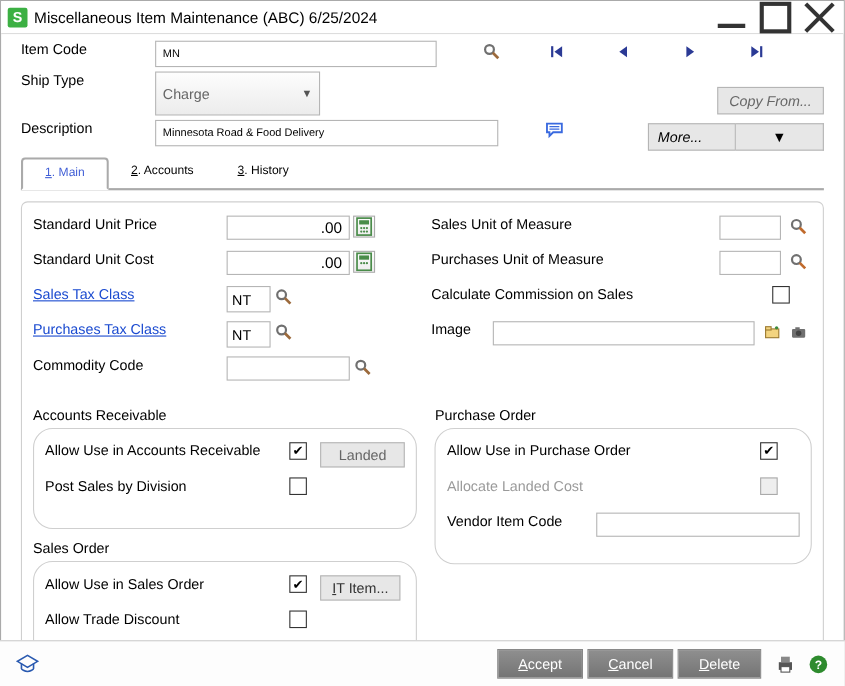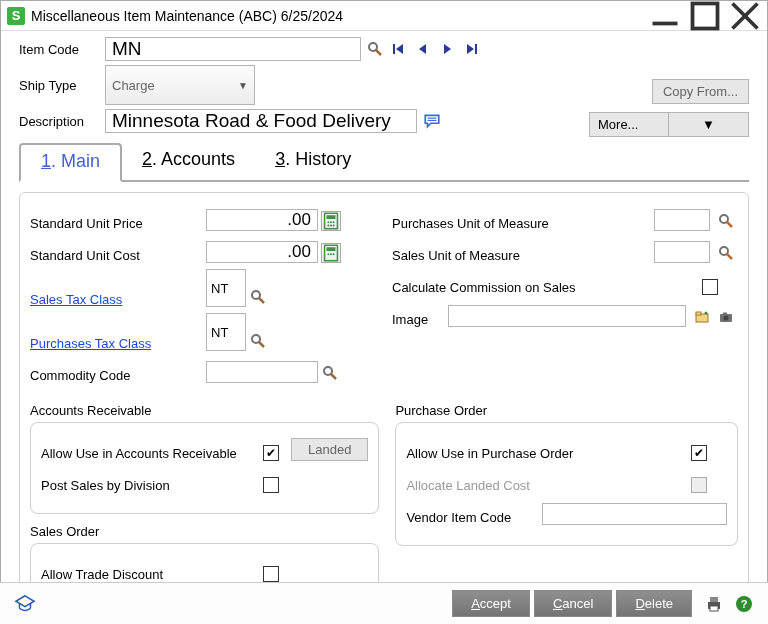--- a/index.html
+++ b/index.html
@@ -39,28 +39,28 @@
     width: 40px; height: 28px;
     display: flex; align-items: center; justify-content: center;
     font-size: 13px;
     color: #333;
   }
 
   
   .content {
     padding: 6px 18px 0 18px;
   }
-  .row { display: flex; align-items: center; margin-bottom: 4px; }
+  .row { display: flex; margin-bottom: 4px; gap: 36px; }
   .label-col { width: 86px; }
   .field-text {
     border: 1px solid #b5b5b5;
     background: #fff;
     padding: 3px 6px;
     height: 24px;
-    font-size: 19px;
+    font-size: 10px;
   }
   .dropdown {
     width: 150px;
     height: 40px;
     border: 1px solid #b5b5b5;
     padding: 0 6px;
     display: flex; align-items: center; justify-content: space-between;
     color: #666;
     background: linear-gradient(#fdfdfd,#ececec);
   }
@@ -81,36 +81,37 @@
     gap: 8px;
   }
   .btn-like {
     border: 1px solid #b5b5b5;
     background: #e7e7e7;
     padding: 4px 10px;
     font-size: 13px;
     color: #666;
     min-width: 80px;
     text-align: center;
+    font-style: italic;
   }
   .btn-more-wrap { display: flex; }
   .btn-more { width: 66px; text-align: left; padding-left: 8px; color: #000; }
   .btn-more-drop { width: 20px; border-left: none; display:flex;align-items:center;justify-content:center; color:#000;}
   .comment-icon { color: #3a6adf; margin-left: 6px; }
 
   
   .tabs {
     display: flex;
     margin-top: 10px;
     border-bottom: 2px solid #aaa;
     position: relative;
   }
   .tab {
     padding: 6px 20px 8px 20px;
-    font-size: 18px;
+    font-size: 11px;
     color: #000;
     cursor: pointer;
   }
   .tab.active {
     color: #415fd6;
     border: 2px solid #aaa;
     border-bottom: 2px solid #fff;
     margin-bottom: -2px;
     background: #fff;
     font-weight: 500;
@@ -120,51 +121,51 @@
 
   
   .panel {
     border: 1px solid #cfcfcf;
     border-radius: 6px;
     padding: 12px 10px;
     margin-top: 10px;
   }
   .cols { display: flex; gap: 16px; }
   .col { flex: 1; }
-  .form-row { display: flex; align-items: flex-end; margin-bottom: 6px; min-height: 26px;}
+  .form-row { display: flex; align-items: flex-start; margin-bottom: 6px; min-height: 26px;}
   .form-label { width: 176px; }
   .form-label a { color: #1a4ad0; text-decoration: underline; cursor: pointer; }
   .num-input {
     width: 112px; height: 22px; border: 1px solid #b5b5b5;
-    text-align: right; padding: 2px 6px; font-size: 17px;
+    text-align: right; padding: 2px 6px; font-size: 14px;
   }
   .smallbtn {
     width: 20px; height: 20px;
     border: 1px solid #aaa; background: linear-gradient(#fdfdfd,#ececec);
     margin-left: 3px;
     display:inline-flex;align-items:center;justify-content:center;
   }
   .mag { color: #6b88c8; }
   .mag-orange { color: #d08832; }
-  .mini-input { width: 40px; height:38px; border:1px solid #b5b5b5; padding:2px 4px; font-size:13px;}
+  .mini-input { width: 40px; height:24px; border:1px solid #b5b5b5; padding:2px 4px; font-size:13px;}
   .wide-input { width: 112px; height:22px; border:1px solid #b5b5b5; padding:2px 4px;}
   .right-input { width: 56px; height:22px; border:1px solid #b5b5b5; margin-right: 4px;}
   .image-input { flex:1; height:22px; border:1px solid #b5b5b5; margin-right:4px;}
   .checkbox {
     width: 16px; height: 16px;
     border: 1.5px solid #333;
     display: inline-flex; align-items: center; justify-content: center;
     font-size: 13px; line-height: 1;
     background: #fff;
   }
   .checkbox.checked::after { content: "✔"; font-size: 12px; }
   .checkbox.disabled { border-color: #aaa; background:#eee; }
 
   .group-title { font-size: 13px; margin: 10px 0 4px 0; }
-  .sub-panel { border:1px solid #cfcfcf; border-radius:8px; padding: 12px 10px 14px 10px;}
+  .sub-panel { border:1px solid #cfcfcf; border-radius:18px; padding: 12px 10px 14px 10px;}
   .apply-btn, .ititem-btn {
     border:1px solid #b5b5b5; background:#e7e7e7;
     padding: 3px 16px; margin-left: 12px;
     color:#666; font-size:13px;
   }
   .ititem-btn { color:#333; padding: 3px 10px; }
   .ititem-btn .mn { text-decoration: underline; }
   .disabled-text { color:#9a9a9a; }
 
   
@@ -349,31 +350,31 @@
             <svg viewBox="0 0 16 16">
                 <circle cx="6" cy="6" r="4" fill="none" stroke="#707070" stroke-width="2"></circle>
                 <line x1="9" y1="9" x2="14" y2="14" stroke="#9c6a3c" stroke-width="2.5"></line>
               </svg>
           </span>
         </div>
       </div>
 
       <div class="col">
         <div class="form-row">
-          <div class="form-label" style="flex:1">Purchases Unit of Measure</div>
+          <div class="form-label" style="flex:1">Sales Unit of Measure</div>
           <input class="right-input" style="">
           <span class="icon-btn mag-orange">
             <svg viewBox="0 0 16 16">
                 <circle cx="6" cy="6" r="4" fill="none" stroke="#707070" stroke-width="2"></circle>
                 <line x1="9" y1="9" x2="14" y2="14" stroke="#c06a2c" stroke-width="2.5"></line>
               </svg>
           </span>
         </div>
         <div class="form-row">
-          <div class="form-label" style="flex:1">Sales Unit of Measure</div>
+          <div class="form-label" style="flex:1">Purchases Unit of Measure</div>
           <input class="right-input" style="">
           <span class="icon-btn mag-orange">
             <svg viewBox="0 0 16 16">
                 <circle cx="6" cy="6" r="4" fill="none" stroke="#707070" stroke-width="2"></circle>
                 <line x1="9" y1="9" x2="14" y2="14" stroke="#c06a2c" stroke-width="2.5"></line>
               </svg>
           </span>
         </div>
         <div class="form-row">
           <div class="form-label" style="flex:1">Calculate Commission on Sales</div>
@@ -410,20 +411,25 @@
             <span class="apply-btn">Landed</span>
           </div>
           <div class="form-row">
             <div style="width:222px">Post Sales by Division</div>
             <span class="checkbox"></span>
           </div>
         </div>
 
         <div class="group-title">Sales Order</div>
         <div class="sub-panel">
+          <div class="form-row">
+            <div style="width:222px">Allow Use in Sales Order</div>
+            <span class="checkbox checked"></span>
+            <span class="ititem-btn"><span class="mn">I</span><span>T Item...</span></span>
+          </div>
           <div class="form-row">
             <div style="width:222px">Allow Trade Discount</div>
             <span class="checkbox"></span>
           </div>
           <div class="form-row">
             <div style="width:222px" class="disabled-text">Drop Ship Item</div>
             <span class="checkbox disabled"></span>
           </div>
           <div class="form-row">
             <div style="width:222px">Returns Allowed</div>

